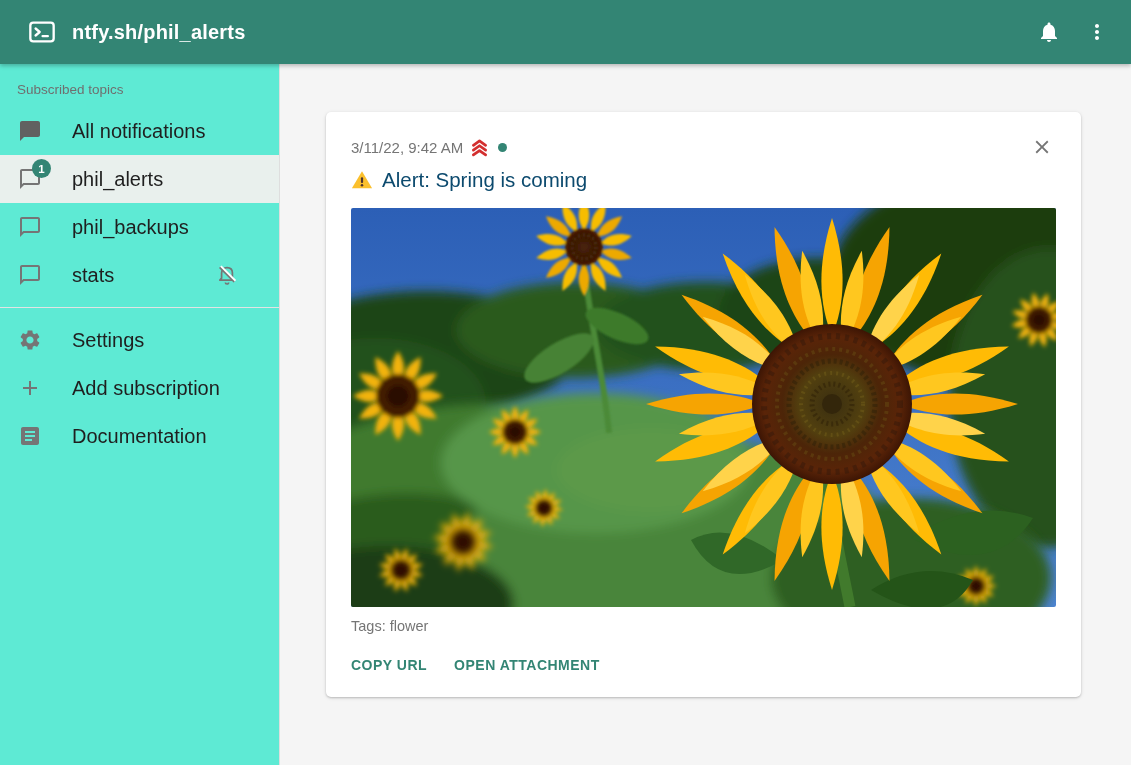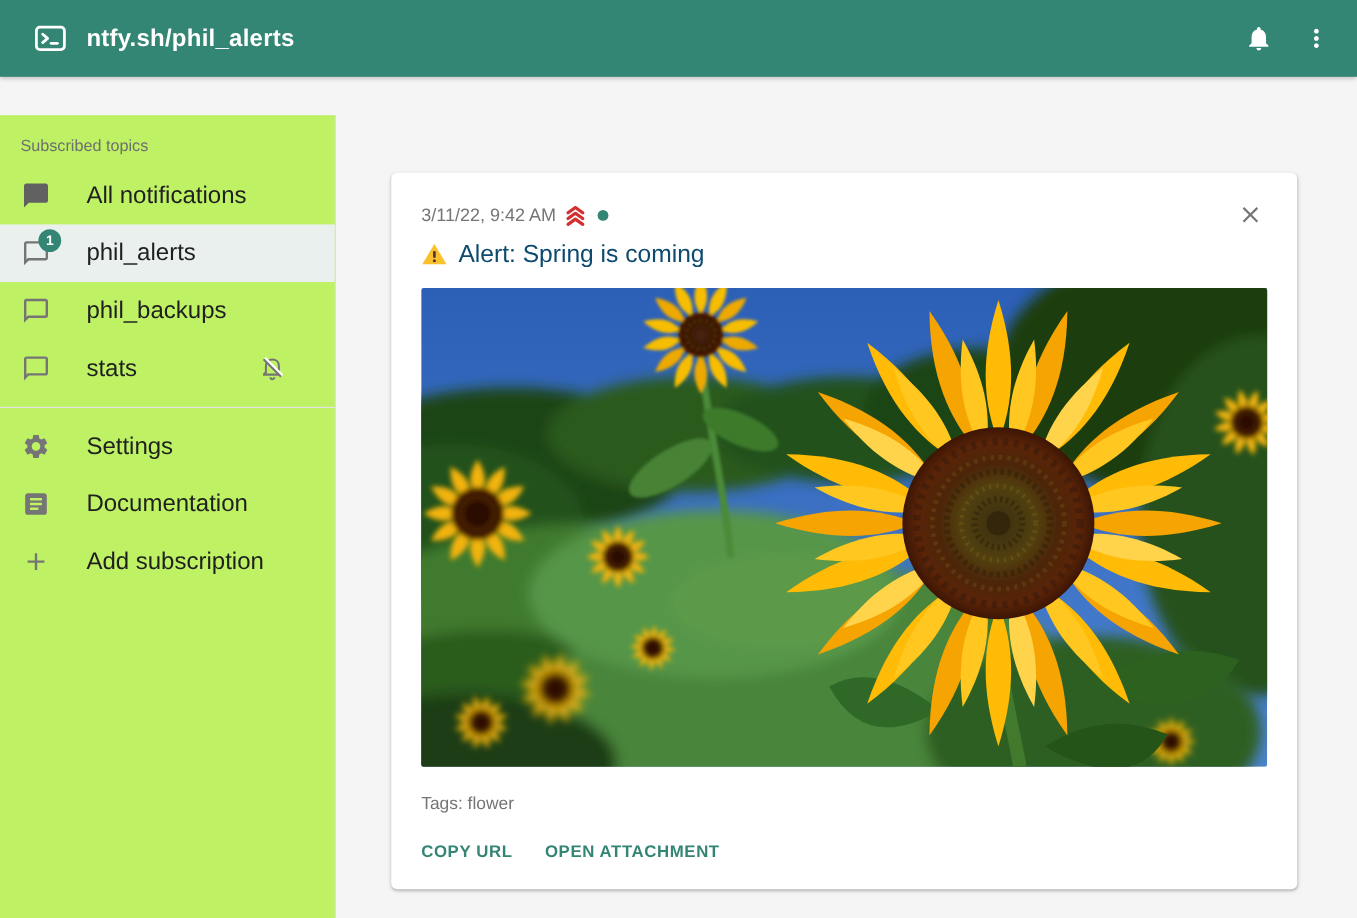--- a/index.html
+++ b/index.html
@@ -1,34 +1,34 @@
 <!DOCTYPE html>
 <html><head>
 <meta charset="utf-8">
 <style>
   * { margin:0; padding:0; box-sizing:border-box; }
   html,body { width:1131px; height:765px; overflow:hidden;
               font-family:"Liberation Sans", sans-serif; background:#f5f5f5; }
-  .app { display:flex; flex-direction:column; width:100%; height:100%;gap:32px; }
+  .app { display:flex; flex-direction:column; width:100%; height:100%; }
 
   
   .appbar { height:64px; background:#338574; display:flex; align-items:center;
             padding:0 14px 0 28px; flex:0 0 auto; position:relative; z-index:5;
             box-shadow:0 2px 4px rgba(0,0,0,.25); }
   .logo { width:28px; height:28px; display:flex; align-items:center; }
   .appbar-title { color:#fff; font-size:20px; font-weight:700; margin-left:16px;
                   letter-spacing:.2px; }
   .appbar-spacer { flex:1; }
   .iconbtn { width:40px; height:40px; border:none; background:transparent; cursor:pointer;
              display:flex; align-items:center; justify-content:center; border-radius:50%; }
   .appbar .iconbtn + .iconbtn { margin-left:8px; }
 
   
   .content { display:flex; flex:1; min-height:0; }
-  .sidebar { width:280px; background:#bef264; border-right:1px solid #dedede; flex:0 0 auto;
+  .sidebar { width:280px; background:#5eead4; border-right:1px solid #dedede; flex:0 0 auto;
              padding-top:18px; }
   .section-label { color:#6f6f6f; font-size:13.5px; padding:0 16px 10px 17px; }
   .srow { height:48px; display:flex; align-items:center; padding:0 16px 0 18px; cursor:pointer; }
   .srow.sel { background:#e9f0ed; }
   .sicon { position:relative; width:24px; height:24px; flex:0 0 auto; }
   .slabel { margin-left:30px; font-size:20px; color:#1f1f1f; }
   .badge { position:absolute; top:-8px; right:-9px; min-width:19px; height:19px;
            background:#338574; color:#fff; border-radius:50%; font-size:11.5px;
            display:flex; align-items:center; justify-content:center; font-weight:700; }
   .srow .trail { margin-left:auto; margin-right:24px; width:24px; height:24px; cursor:pointer; }
@@ -43,21 +43,21 @@
   .timestamp { color:#757575; font-size:15px; }
   .prio { margin-left:6px; display:flex; }
   .dot { width:9px; height:9px; border-radius:50%; background:#338574; margin-left:8px; }
   .meta-spacer { flex:1; }
   .closebtn { width:28px; height:28px; border:none; background:none; cursor:pointer;
               display:flex; align-items:center; justify-content:center; }
   .ntitle { margin-top:7px; font-size:20.5px; color:#0c4a6e; font-weight:400;
             display:flex; align-items:center; gap:9px; }
   .nbody { margin-top:5px; font-size:16px; color:#222; }
   .nimage { margin-top:16px; width:705px; height:399px; display:block; border-radius:2px; }
-  .ntags { margin-top:23px; font-size:14.5px; color:#757575; }
+  .ntags { margin-top:11px; font-size:14.5px; color:#757575; }
   .actions { margin-top:21px; display:flex; gap:27px;align-items:center; }
   .action { background:none; border:none; color:#338574; font-family:"Liberation Sans",sans-serif;
             font-size:14px; font-weight:700; letter-spacing:.5px; cursor:pointer; padding:2px 0; }
 </style>
 </head>
 <body>
 
 <div class="app">
 
   <header class="appbar">
@@ -139,33 +139,33 @@
           <svg viewBox="0 0 24 24" width="24" height="24" fill="#757575">
             <path d="M19.14 12.94c.04-.3.06-.61.06-.94 0-.32-.02-.64-.07-.94l2.03-1.58c.18-.14.23-.41.12-.61l-1.92-3.32c-.12-.22-.37-.29-.59-.22l-2.39.96c-.5-.38-1.03-.7-1.62-.94l-.36-2.54c-.04-.24-.24-.41-.48-.41h-3.84c-.24 0-.43.17-.47.41l-.36 2.54c-.59.24-1.13.57-1.62.94l-2.39-.96c-.22-.08-.47 0-.59.22L2.74 8.87c-.12.21-.08.47.12.61l2.03 1.58c-.05.3-.09.63-.09.94s.02.64.07.94l-2.03 1.58c-.18.14-.23.41-.12.61l1.92 3.32c.12.22.37.29.59.22l2.39-.96c.5.38 1.03.7 1.62.94l.36 2.54c.05.24.24.41.48.41h3.84c.24 0 .44-.17.47-.41l.36-2.54c.59-.24 1.13-.56 1.62-.94l2.39.96c.22.08.47 0 .59-.22l1.92-3.32c.12-.22.07-.47-.12-.61l-2.01-1.58zM12 15.6c-1.98 0-3.6-1.62-3.6-3.6s1.62-3.6 3.6-3.6 3.6 1.62 3.6 3.6-1.62 3.6-3.6 3.6z"></path>
           </svg>
         </span>
         <span class="slabel">Settings</span>
       </div>
 
       <div class="srow">
         <span class="sicon">
           <svg viewBox="0 0 24 24" width="24" height="24" fill="#757575">
+            <path d="M19 13h-6v6h-2v-6H5v-2h6V5h2v6h6v2z"></path>
+          </svg>
+        </span>
+        <span class="slabel">Add subscription</span>
+      </div>
+
+      <div class="srow">
+        <span class="sicon">
+          <svg viewBox="0 0 24 24" width="24" height="24" fill="#757575">
             <path d="M19 3H5c-1.1 0-2 .9-2 2v14c0 1.1.9 2 2 2h14c1.1 0 2-.9 2-2V5c0-1.1-.9-2-2-2zm-5 14H7v-2h7v2zm3-4H7v-2h10v2zm0-4H7V7h10v2z"></path>
           </svg>
         </span>
         <span class="slabel">Documentation</span>
-      </div>
-
-      <div class="srow">
-        <span class="sicon">
-          <svg viewBox="0 0 24 24" width="24" height="24" fill="#757575">
-            <path d="M19 13h-6v6h-2v-6H5v-2h6V5h2v6h6v2z"></path>
-          </svg>
-        </span>
-        <span class="slabel">Add subscription</span>
       </div>
     </nav>
 
     <main class="main">
       <section class="card">
 
         <div class="meta-row">
           <span class="timestamp">3/11/22, 9:42 AM</span>
           <span class="prio">
             <svg viewBox="0 0 24 24" width="21" height="21" fill="none" stroke="#d32f2f" stroke-width="3.1" stroke-linecap="round" stroke-linejoin="round">

